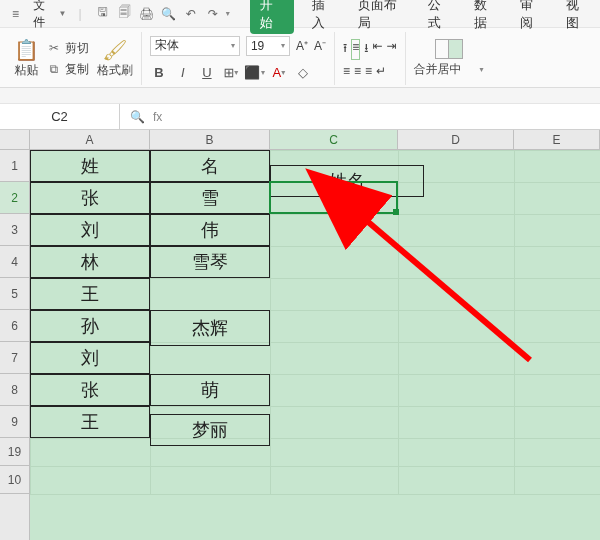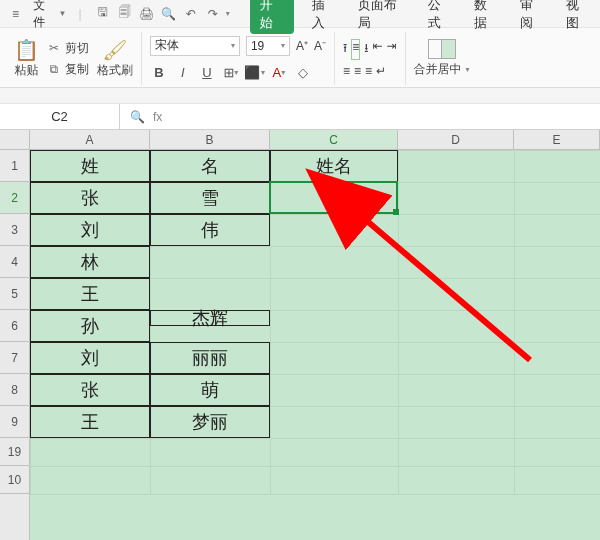--- a/index.html
+++ b/index.html
@@ -236,21 +236,21 @@
       </div>
     </div>
   </div>
 
   <div class="rgroup">
     <div class="merge-col">
       <div class="mic">
           <span></span>
           <span></span>
         </div>
-      <span style="display:flex;align-items:center;gap:4px">
+      <span style="display:flex;align-items:center;gap:18px">
         <span>合并居中</span>
         <span class="tri">▾</span>
       </span>
     </div>
   </div>
 </div>
 
 <div class="thinbar"></div>
 
 <div class="fxbar">
@@ -299,35 +299,35 @@
       <div class="gridlines-h" style="top: 128px; left: 0px; height: 1px; width: 570px; position: absolute; background: rgb(184, 216, 191);"></div>
       <div class="gridlines-h" style="top: 160px; left: 0px; height: 1px; width: 570px; position: absolute; background: rgb(184, 216, 191);"></div>
       <div class="gridlines-h" style="top: 192px; left: 0px; height: 1px; width: 570px; position: absolute; background: rgb(184, 216, 191);"></div>
       <div class="gridlines-h" style="top: 224px; left: 0px; height: 1px; width: 570px; position: absolute; background: rgb(184, 216, 191);"></div>
       <div class="gridlines-h" style="top: 256px; left: 0px; height: 1px; width: 570px; position: absolute; background: rgb(184, 216, 191);"></div>
       <div class="gridlines-h" style="top: 288px; left: 0px; height: 1px; width: 570px; position: absolute; background: rgb(184, 216, 191);"></div>
       <div class="gridlines-h" style="top: 316px; left: 0px; height: 1px; width: 570px; position: absolute; background: rgb(184, 216, 191);"></div>
       <div class="gridlines-h" style="top: 344px; left: 0px; height: 1px; width: 570px; position: absolute; background: rgb(184, 216, 191);"></div>
       <div class="cell bordered" style="left: 0px; top: 0px; width: 120px; height: 32px;">姓</div>
       <div class="cell bordered" style="left: 120px; top: 0px; width: 120px; height: 32px;">名</div>
-      <div class="cell bordered" style="left: 240px; top: 0px; width: 128px; height: 32px;">姓名</div>
+      <div class="cell bordered" style="left: 240px; top: 15px; width: 154px; height: 32px;">姓名</div>
       <div class="cell bordered" style="left: 0px; top: 32px; width: 120px; height: 32px;">张</div>
       <div class="cell bordered" style="left: 120px; top: 32px; width: 120px; height: 32px;">雪</div>
       <div class="cell bordered" style="left: 0px; top: 64px; width: 120px; height: 32px;">刘</div>
       <div class="cell bordered" style="left: 120px; top: 64px; width: 120px; height: 32px;">伟</div>
       <div class="cell bordered" style="left: 0px; top: 96px; width: 120px; height: 32px;">林</div>
+      <div class="cell bordered" style="left: 120px; top: 96px; width: 120px; height: 32px;">雪琴</div>
       <div class="cell bordered" style="left: 0px; top: 128px; width: 120px; height: 32px;">王</div>
       <div class="cell bordered" style="left: 0px; top: 160px; width: 120px; height: 32px;">孙</div>
-      <div class="cell bordered" style="left: 120px; top: 160px; width: 120px; height: 16px;">杰辉</div>
+      <div class="cell bordered" style="left: 120px; top: 160px; width: 120px; height: 36px;">杰辉</div>
       <div class="cell bordered" style="left: 0px; top: 192px; width: 120px; height: 32px;">刘</div>
-      <div class="cell bordered" style="left: 120px; top: 192px; width: 120px; height: 32px;">丽丽</div>
       <div class="cell bordered" style="left: 0px; top: 224px; width: 120px; height: 32px;">张</div>
       <div class="cell bordered" style="left: 120px; top: 224px; width: 120px; height: 32px;">萌</div>
       <div class="cell bordered" style="left: 0px; top: 256px; width: 120px; height: 32px;">王</div>
-      <div class="cell bordered" style="left: 120px; top: 256px; width: 120px; height: 32px;">梦丽</div>
+      <div class="cell bordered" style="left: 120px; top: 264px; width: 120px; height: 32px;">梦丽</div>
       <div class="sel-cell" style="left: 239px; top: 31px; width: 129px; height: 33px;">
         <div class="sel-handle"></div>
       </div>
     </div>
 
   <svg class="arrow" style="left:0;top:0" width="600" height="410">
     <defs>
       <marker id="ah" markerWidth="14" markerHeight="12" refX="2" refY="6" orient="auto">
         <polygon points="0,0 14,6 0,12" fill="#ff0000"></polygon>
       </marker>

